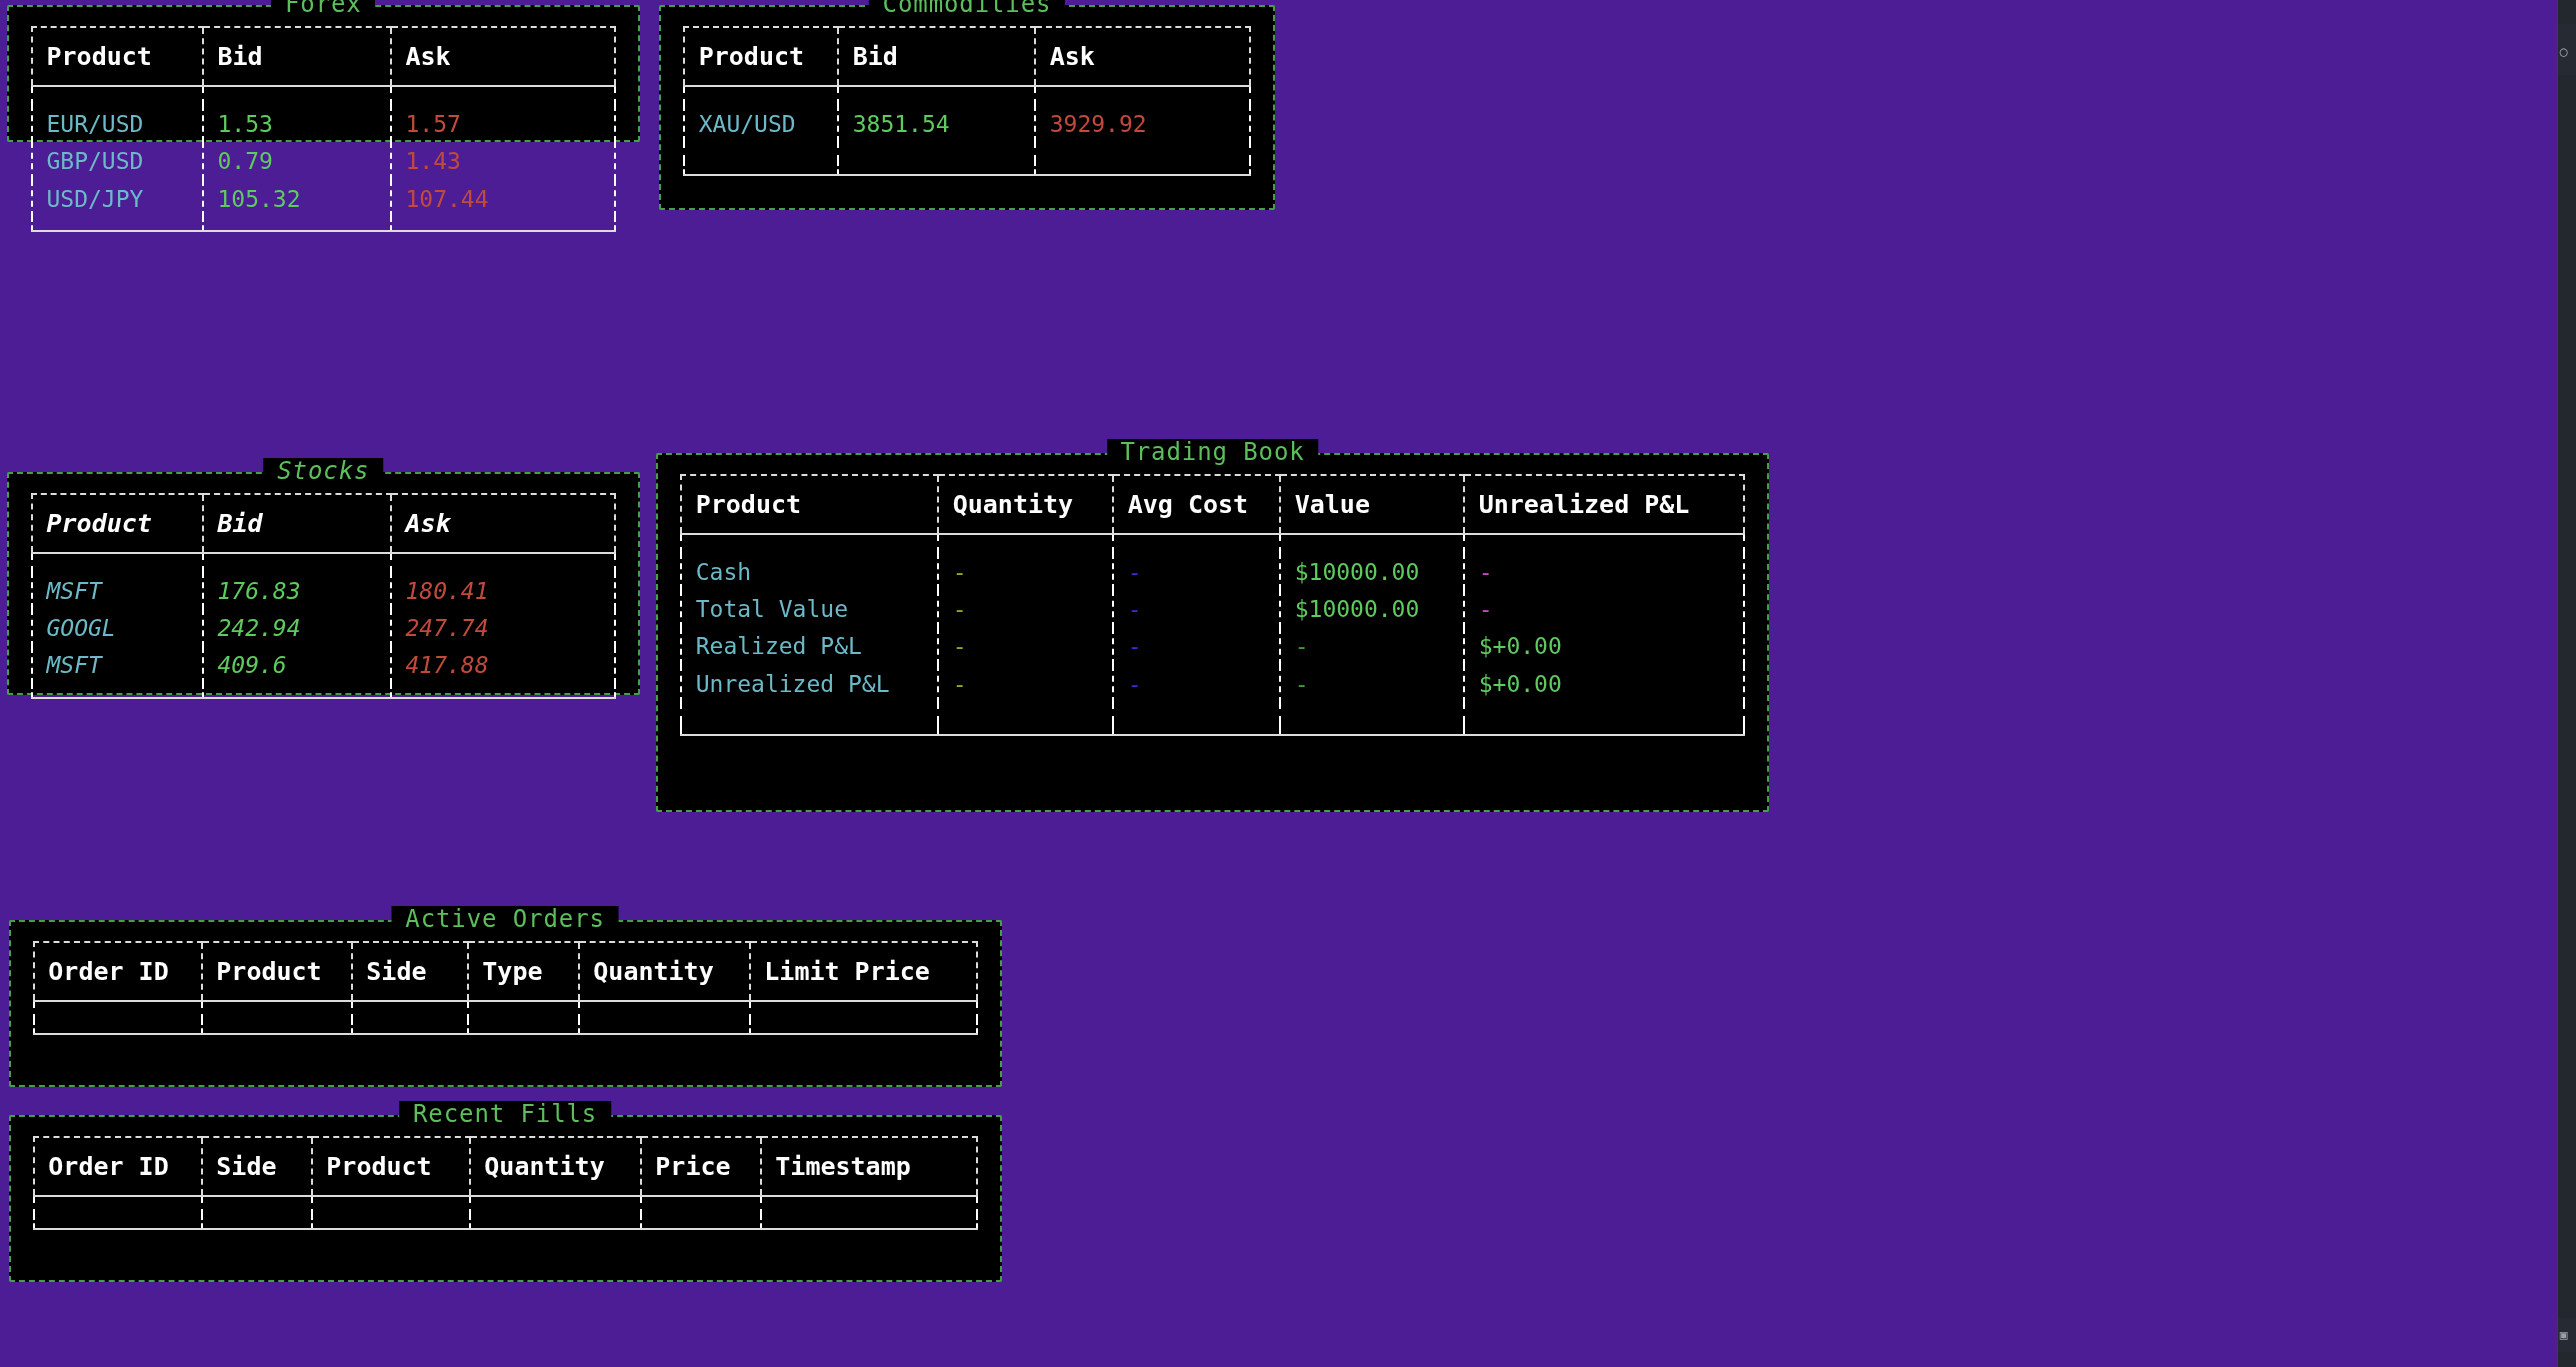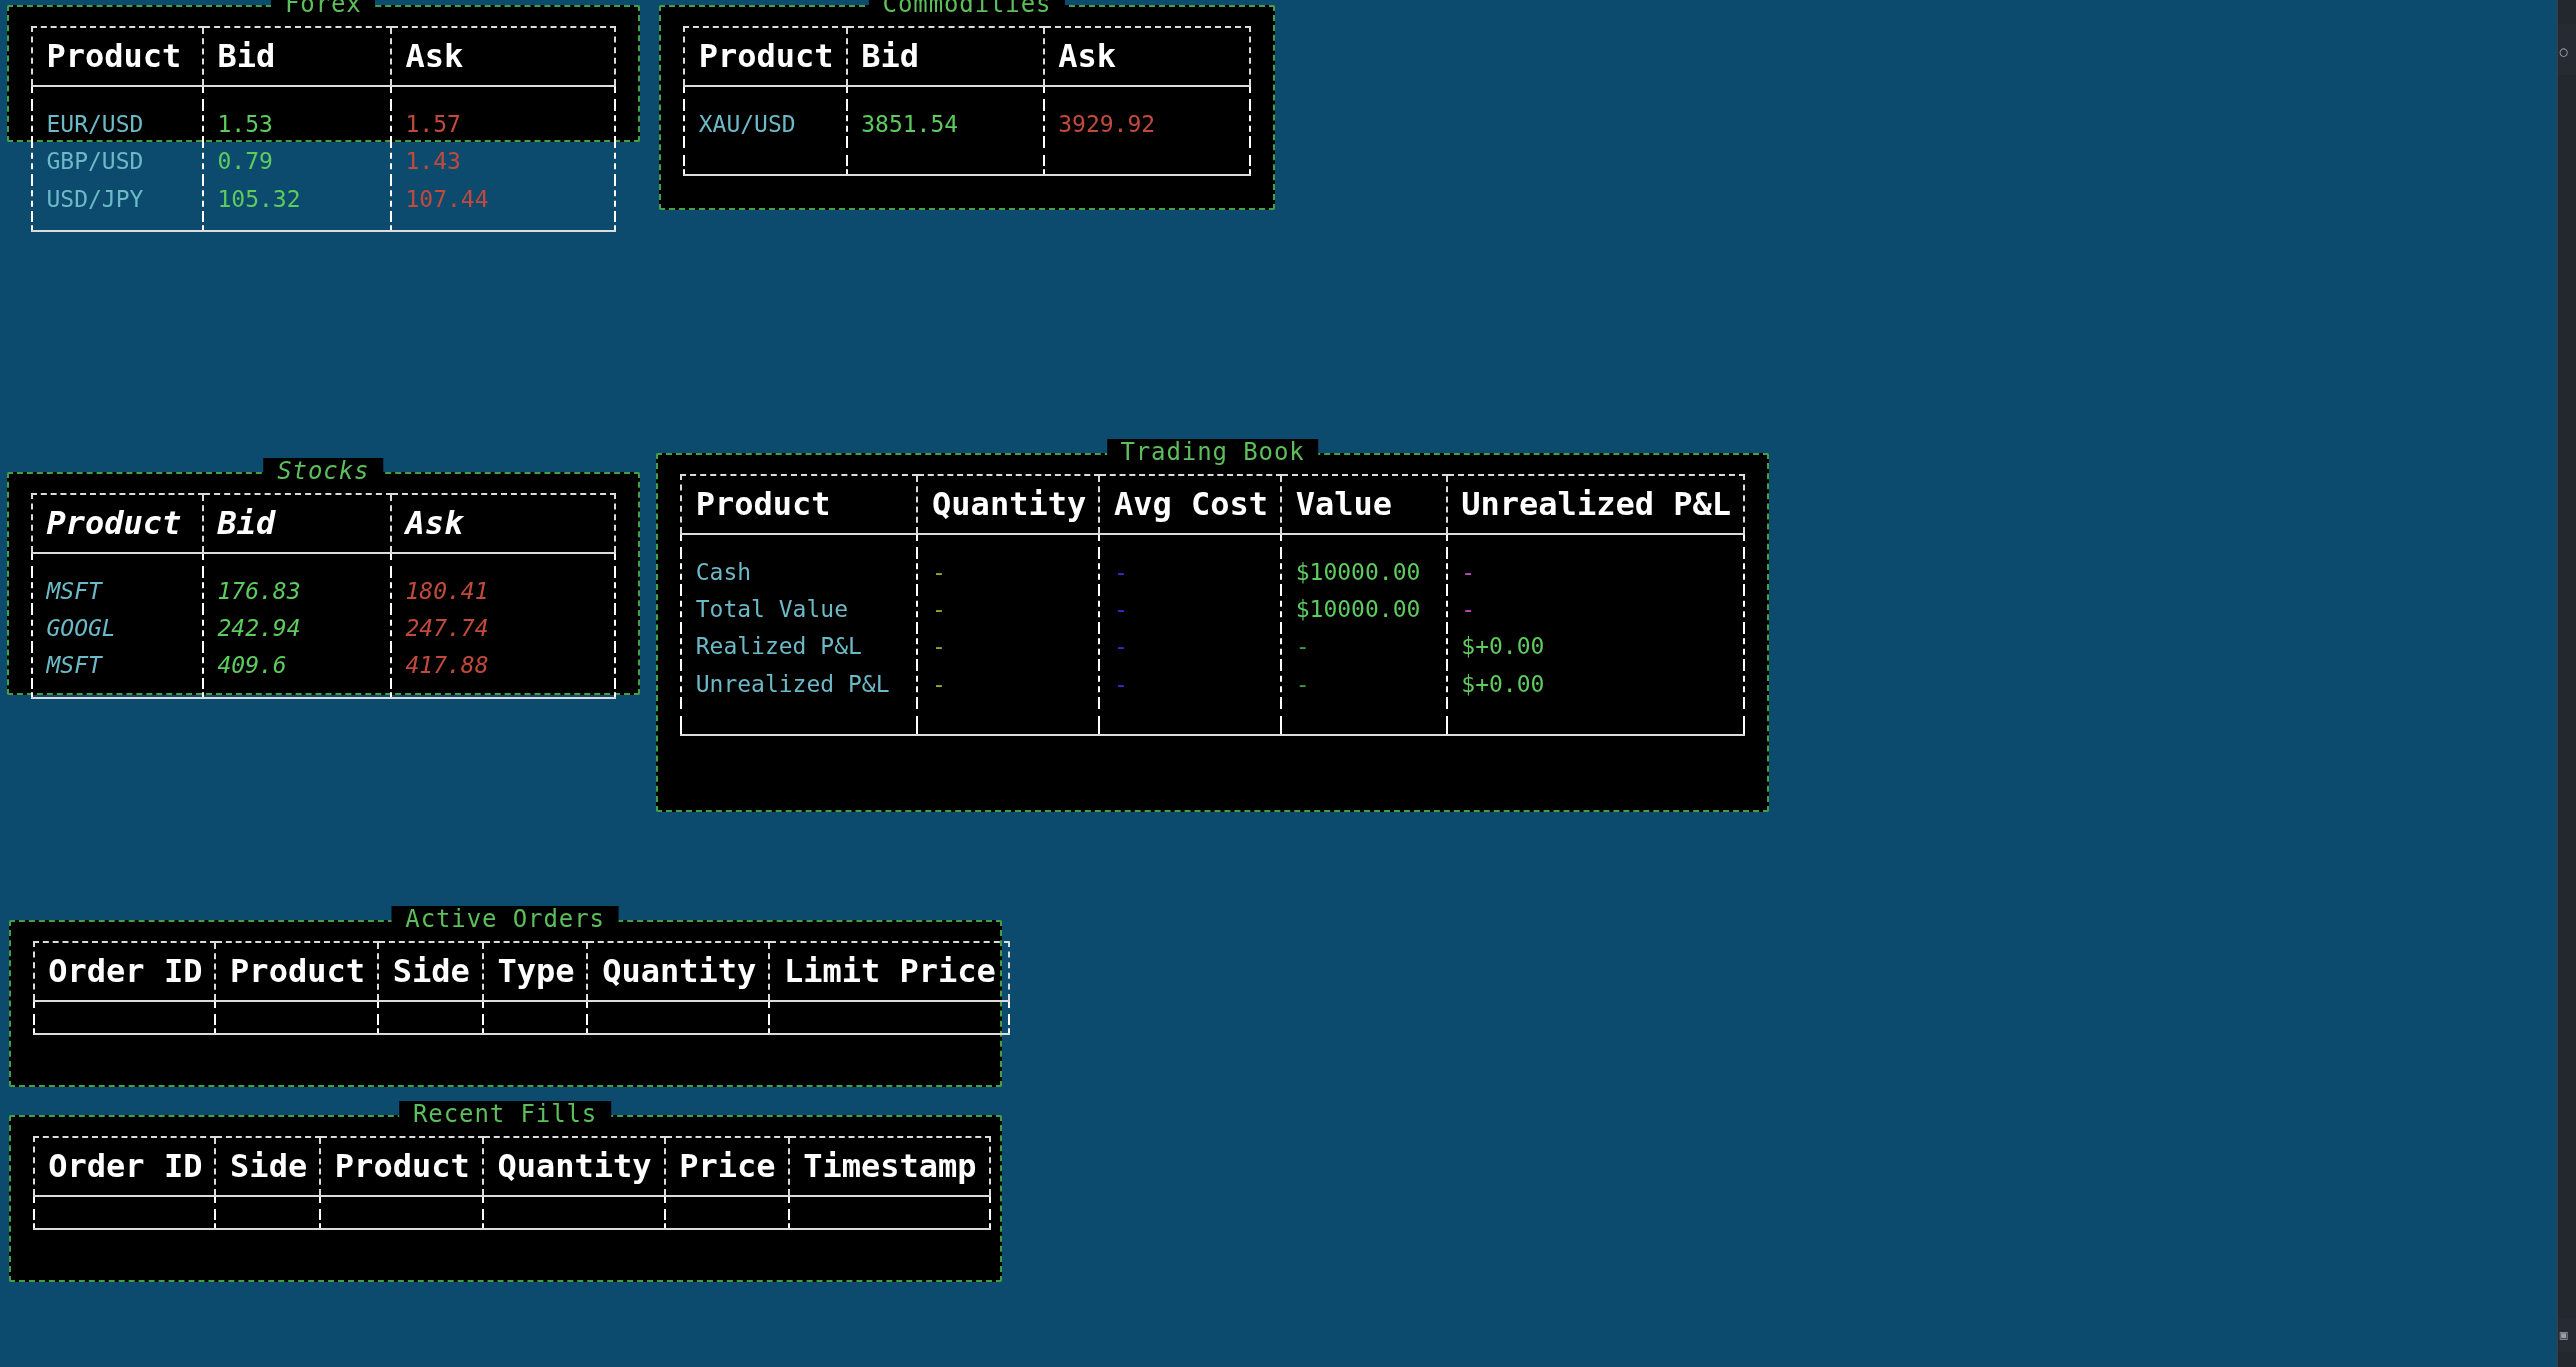--- a/index.html
+++ b/index.html
@@ -7,21 +7,21 @@
   html, body {
     margin: 0; padding: 0;
     background: #000000;
     width: 2576px; height: 1368px;
     overflow: hidden;
     font-family: "DejaVu Sans Mono", "Liberation Mono", monospace;
   }
   #screen {
     position: relative;
     width: 2576px; height: 1368px;
-    background: #0c4a6e;
+    background: #4c1d95;
   }
 
   
   .panel {
     position: absolute;
     border: 2.6px dashed #43a043;
     border-radius: 1.7px;
     background: #000000;
   }
   .panel-title {
@@ -48,21 +48,21 @@
     border-collapse: collapse;
     width: 100%;
     font-size: 23px;
     line-height: 33px;
     color: #e8e8e8;
   }
   table.tui thead th {
     font-weight: bold;
     color: #ffffff;
     text-align: left;
-    font-size: 32px;
+    font-size: 25px;
     padding: 12px 12px 12px 13.7px;
     border-left: 2.6px dashed #dcdcdc;
     border-top: 2.6px dashed #dcdcdc;
     border-bottom: 2.6px solid #dcdcdc;
     white-space: nowrap;
   }
   table.tui thead th:last-child {
     border-right: 2.6px dashed #dcdcdc;
   }
   table.tui tbody td {

